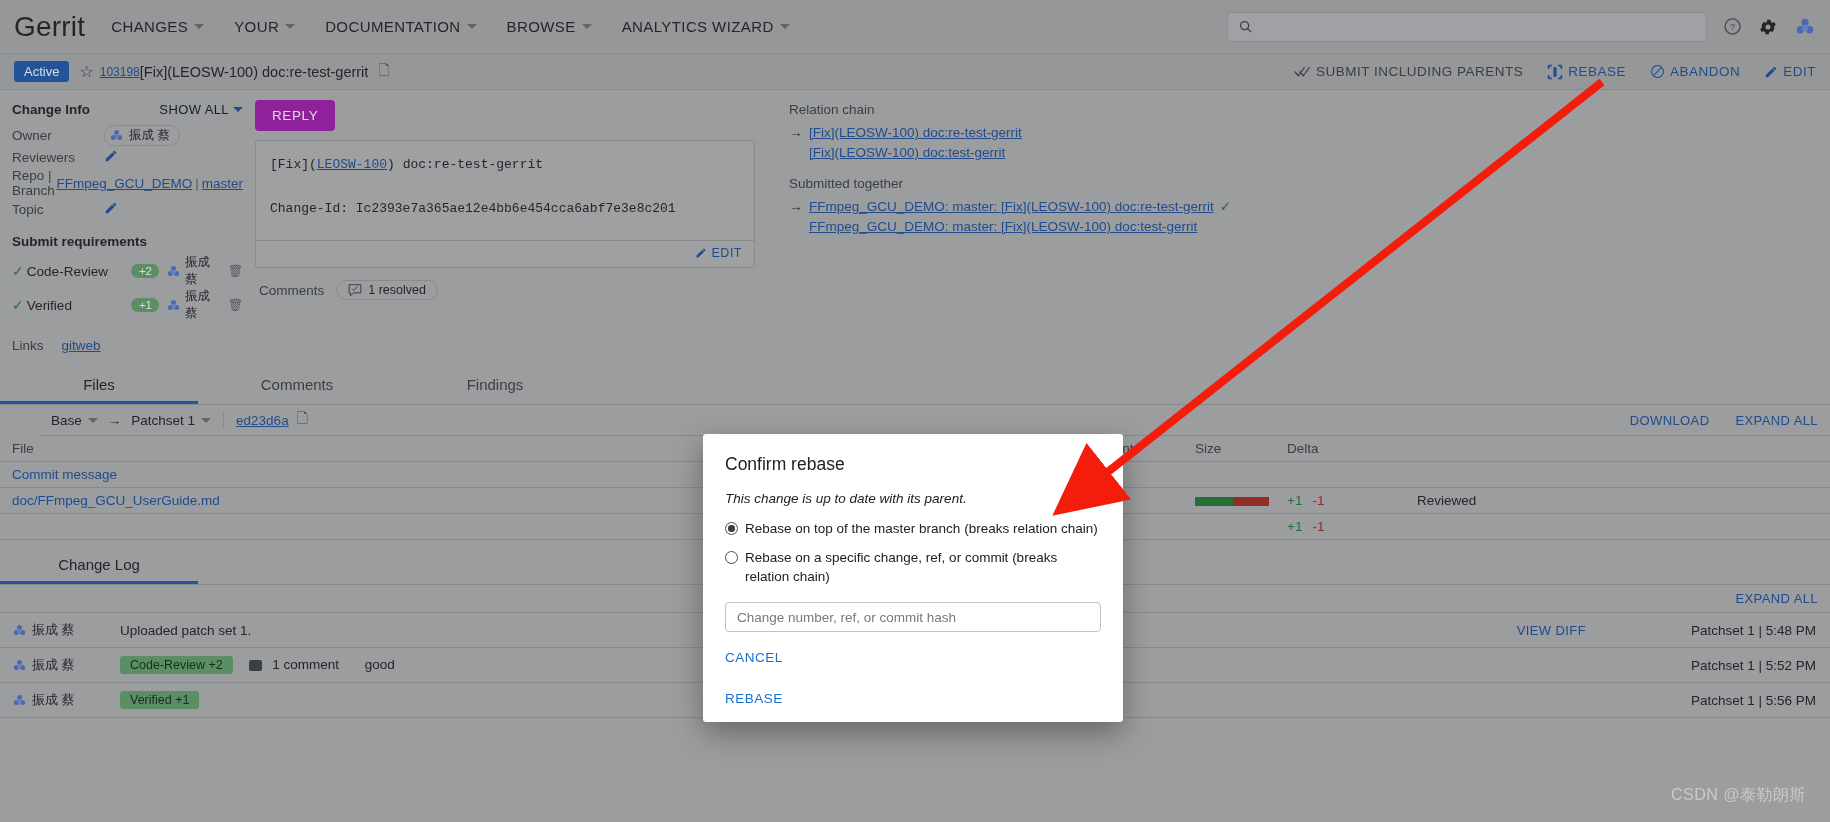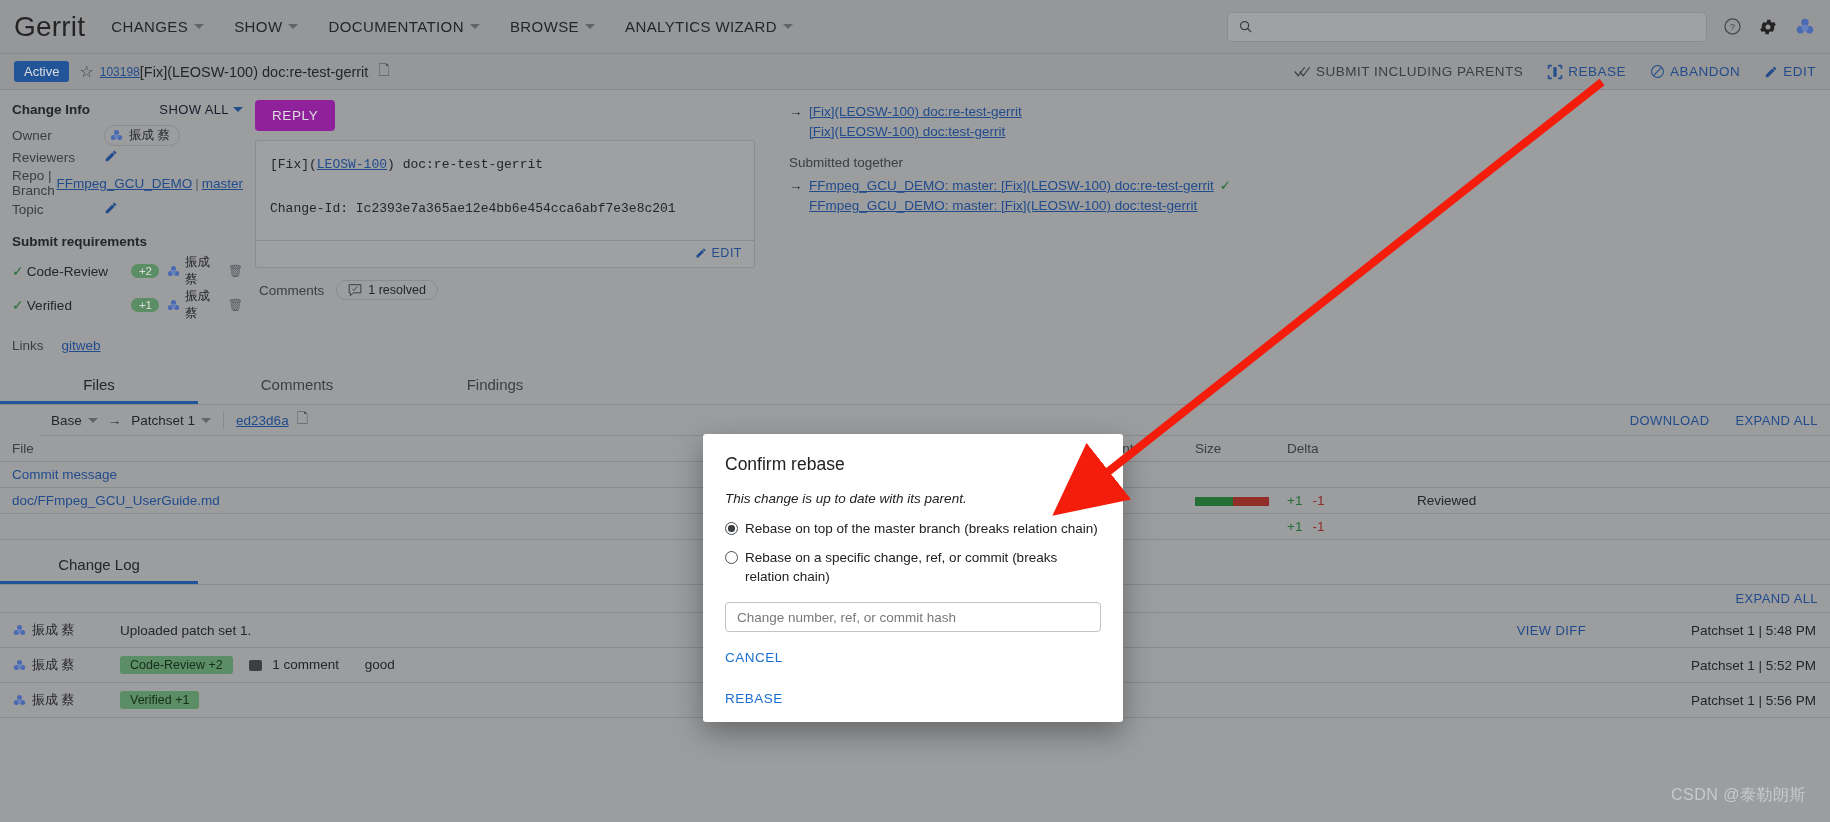--- a/index.html
+++ b/index.html
@@ -231,21 +231,21 @@
 <div id="page">
 
   <div class="topnav">
     <div class="brand">Gerrit</div>
 
     <div class="navitem">
       <span>CHANGES</span>
       <span class="caret"></span>
     </div>
     <div class="navitem">
-      <span>SHOW</span>
+      <span>YOUR</span>
       <span class="caret"></span>
     </div>
     <div class="navitem">
       <span>DOCUMENTATION</span>
       <span class="caret"></span>
     </div>
     <div class="navitem">
       <span>BROWSE</span>
       <span class="caret"></span>
     </div>
@@ -438,20 +438,21 @@
           <svg width="14" height="13" viewBox="0 0 24 22">
             <path d="M2 1h20v14H9l-5 5v-5H2z" fill="none" stroke="#3c4043" stroke-width="1.7"></path>
             <polyline points="7,8 10,11 16,4" fill="none" stroke="#3c4043" stroke-width="1.6"></polyline>
           </svg>
           <span>1 resolved</span>
         </span>
       </div>
     </div>
 
     <div class="col-rel">
+      <div class="rel-title">Relation chain</div>
       <div class="rel-row">
         <span class="arrow">→</span>
         <span class="rel-links">
           <a>[Fix](LEOSW-100) doc:re-test-gerrit</a>
           <a>[Fix](LEOSW-100) doc:test-gerrit</a>
         </span>
       </div>
 
       <div class="rel-title" style="margin-top:13px">Submitted together</div>
       <div class="rel-row">

